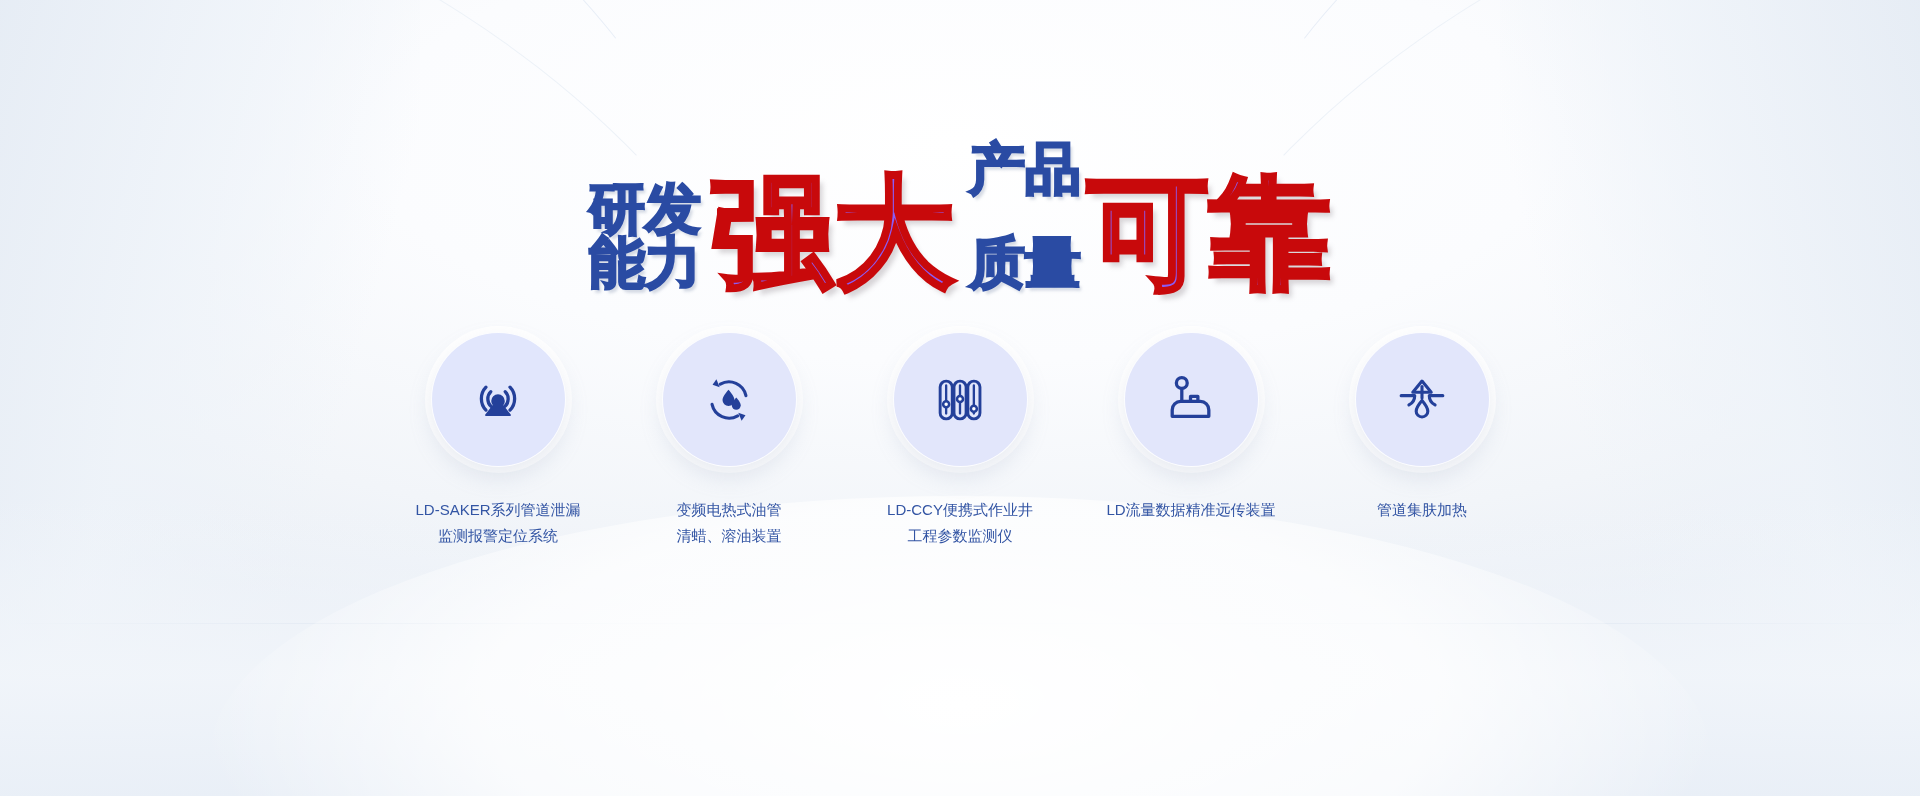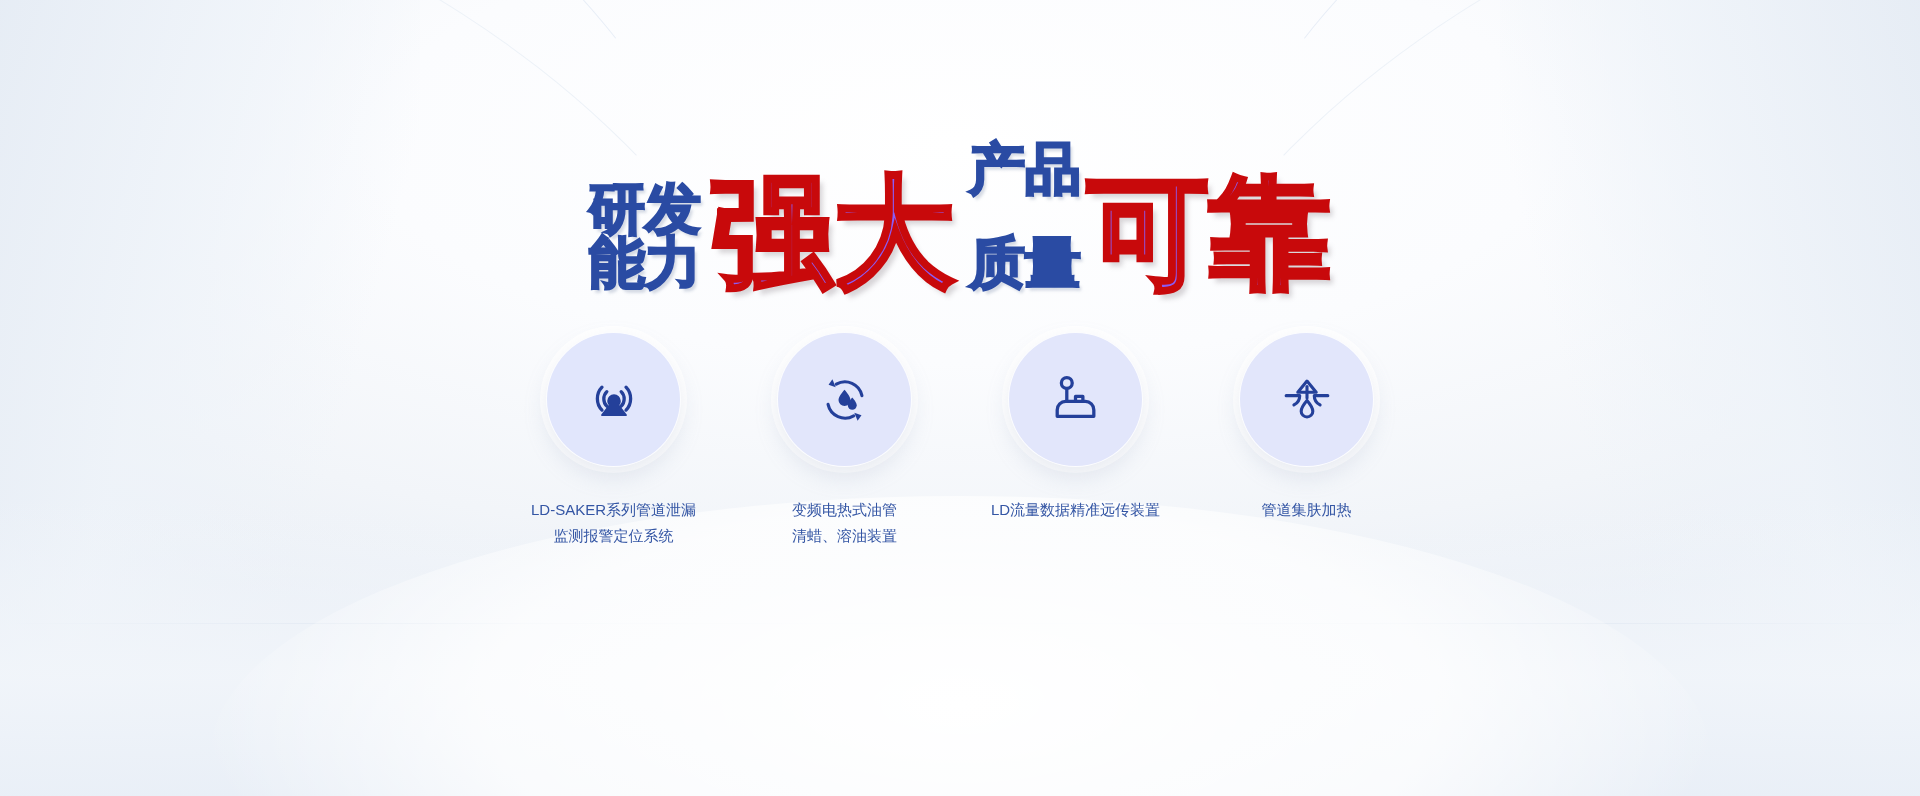--- a/index.html
+++ b/index.html
@@ -238,20 +238,43 @@
           </g>
         </svg>
       </span>
     </div>
     <div class="flabel">
       <span>变频电热式油管</span>
       <span class="l2">清蜡、溶油装置</span>
     </div>
   </div>
 
+  <div class="feature feat-3">
+    <div class="fcircle">
+      <span>
+        <svg width="62" height="62" viewBox="0 0 64 64" fill="none">
+          <g stroke="#24409a" stroke-width="3" fill="none">
+            <rect x="11.5" y="12.5" width="12.5" height="39" rx="6.2"></rect>
+            <rect x="25.8" y="12.5" width="12.5" height="39" rx="6.2"></rect>
+            <rect x="40.1" y="12.5" width="12.5" height="39" rx="6.2"></rect>
+            <path d="M17.7 17v29M32 17v29M46.3 17v29" stroke-width="2.4" stroke-linecap="round"></path>
+          </g>
+          <g fill="#fff" stroke="#24409a" stroke-width="2.6">
+            <circle cx="17.7" cy="36.5" r="3.1"></circle>
+            <circle cx="32" cy="31" r="3.1"></circle>
+            <circle cx="46.3" cy="41" r="3.1"></circle>
+          </g>
+        </svg>
+      </span>
+    </div>
+    <div class="flabel">
+      <span>LD-CCY便携式作业井</span>
+      <span class="l2">工程参数监测仪</span>
+    </div>
+  </div>
 
   <div class="feature feat-4">
     <div class="fcircle">
       <span>
         <svg width="62" height="62" viewBox="0 0 64 64" fill="none">
           <g stroke="#24409a" stroke-width="3.4" fill="none" stroke-linejoin="round">
             <circle cx="22.5" cy="14.5" r="5.6"></circle>
             <path d="M22.5 20.1v13.4"></path>
             <path d="M31.5 33.5v-5.2h7.6v5.2"></path>
             <path d="M12.6 42.2c0-4.8 3.9-8.7 8.7-8.7h20.4c4.8 0 8.7 3.9 8.7 8.7v6.6H12.6z"></path>

